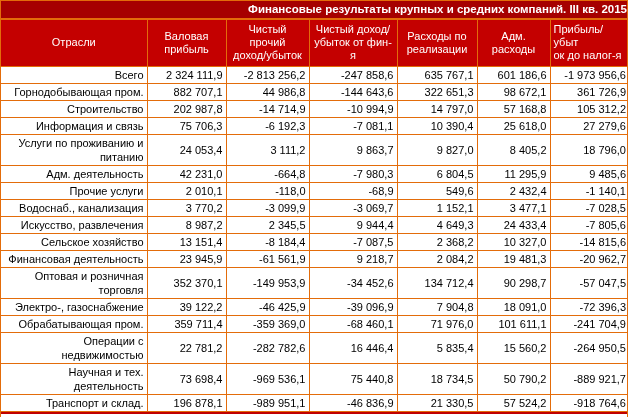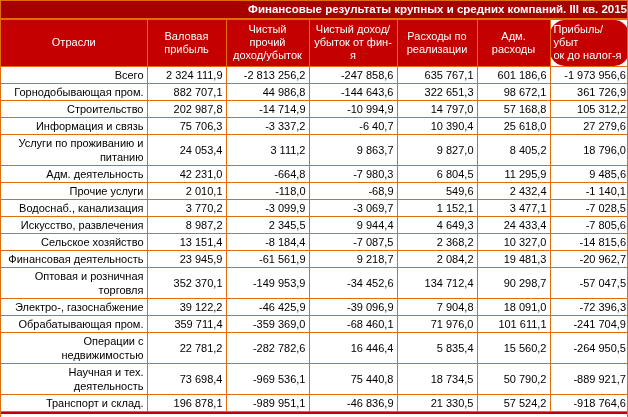--- a/index.html
+++ b/index.html
@@ -28,21 +28,21 @@
   col.c0{width:146px}col.c1{width:79px}col.c2{width:83px}col.c3{width:88px}
   col.c4{width:80px}col.c5{width:73px}col.c6{width:79px}
   thead th{
     background:var(--header-bg);color:#fff;font-weight:400;
     font-size:11px;line-height:13px;height:46px;
     vertical-align:middle;text-align:center;white-space:pre-line;
     border:1px solid var(--orange);border-top:none;
     padding:1px 2px;box-sizing:border-box;overflow:hidden;
   }
   thead th:first-child{border-left:none;}
-  thead th:last-child{border-right:none;text-align:left;padding-left:3px;border-radius:15px;}
+  thead th:last-child{border-right:none;text-align:left;padding-left:3px;}
   tbody td{
     font-size:11px;line-height:14px;color:#000;
     border:1px solid var(--orange);
     padding:1px 3px;height:14px;box-sizing:content-box;
     vertical-align:middle;overflow:hidden;background:#fff;
   }
   tbody td:first-child{border-left:none;}
   tbody td:last-child{border-right:none;}
   td.label{text-align:right;}
   td.num{text-align:right;white-space:nowrap;}
@@ -111,22 +111,22 @@
           <td class="num">202 987,8</td>
           <td class="num">-14 714,9</td>
           <td class="num">-10 994,9</td>
           <td class="num">14 797,0</td>
           <td class="num">57 168,8</td>
           <td class="num">105 312,2</td>
         </tr>
         <tr>
           <td class="label">Информация и связь</td>
           <td class="num">75 706,3</td>
-          <td class="num">-3 337,2</td>
-          <td class="num">-6 40,7</td>
+          <td class="num">-6 192,3</td>
+          <td class="num">-7 081,1</td>
           <td class="num">10 390,4</td>
           <td class="num">25 618,0</td>
           <td class="num">27 279,6</td>
         </tr>
         <tr>
           <td class="label">Услуги по проживанию и питанию</td>
           <td class="num">24 053,4</td>
           <td class="num">3 111,2</td>
           <td class="num">9 863,7</td>
           <td class="num">9 827,0</td>

